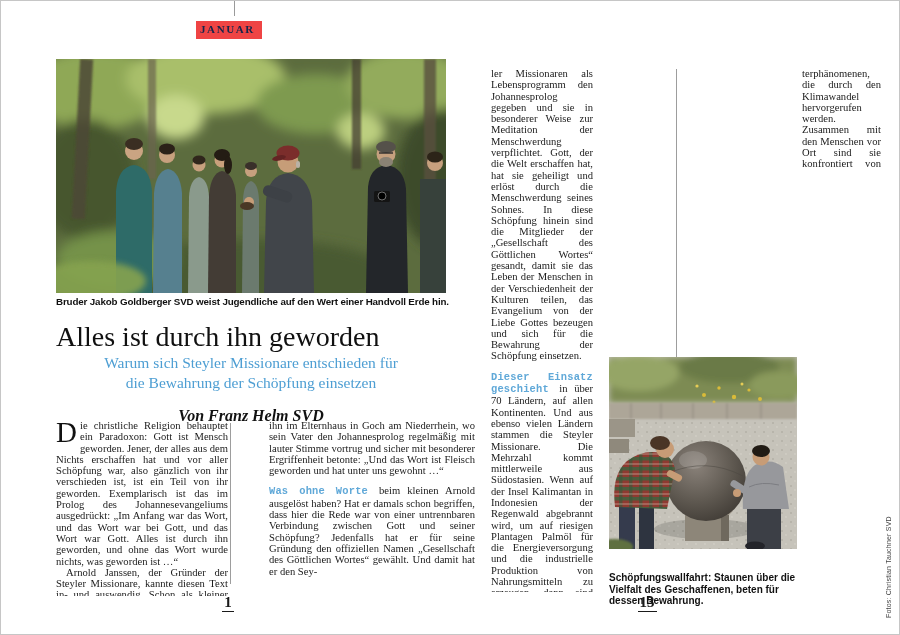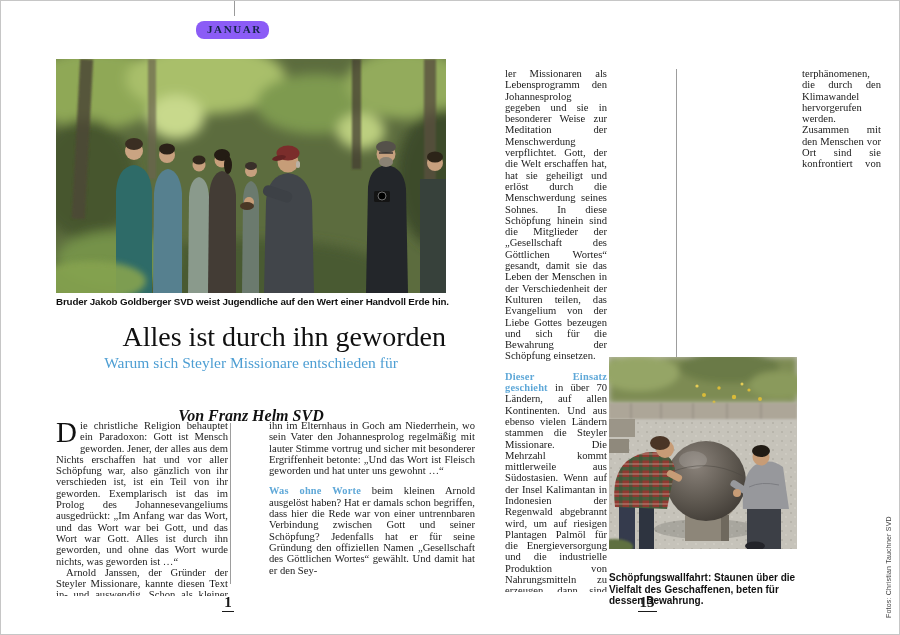--- a/index.html
+++ b/index.html
@@ -4,55 +4,54 @@
 <style>
   html,body{margin:0;padding:0;background:#e8e8e8;}
   .sheet{
     position:relative;width:900px;height:635px;background:#ffffff;
     overflow:hidden;border:1px solid #c6c6c6;box-sizing:border-box;
     font-family:"Liberation Serif", serif;color:#1a1a1a;
   }
   .abs{position:absolute;}
   
   .month-tab{
-    left:195px;top:20px;background:#8b5cf6;color:#16254a;
+    left:195px;top:20px;background:#ef4444;color:#16254a;
     font:700 11px/13px "Liberation Serif", serif;letter-spacing:1.6px;
-    padding:2px 7px 3px 11px;
-    border-radius:8px;
+    padding:2px 7px 3px 4px;
   }
   .fold-mark{left:233px;top:0;width:1px;height:15px;background:#9a9a9a;}
   
   .photo-forest{left:55px;top:58px;width:390px;height:234px;}
   .photo-sphere{left:608px;top:356px;width:188px;height:192px;z-index:3;}
   svg{display:block;}
   
   .cap{font-family:Liberation Sans, sans-serif;font-weight:700;color:#111;}
   .cap-left{left:55px;top:295px;width:400px;font-size:9.8px;letter-spacing:-0.15px;white-space:nowrap;}
   .cap-right{left:608px;top:571px;width:192px;font-size:10px;line-height:11.5px;z-index:4;}
   
-  .headline{left:55px;top:318px;width:390px;text-align:right;
+  .headline{left:55px;top:318px;width:390px;text-align:left;
     font-size:28px;line-height:36px;color:#101010;}
   .subtitle{left:55px;top:352px;width:390px;text-align:center;
     font-size:15.5px;line-height:19.5px;color:#4d9ed3;}
   .byline{left:55px;top:406px;width:390px;text-align:center;
     font-style:italic;font-weight:700;font-size:16px;color:#111;}
   
   .col{font-size:10.6px;line-height:11.3px;text-align:justify;hyphens:auto;overflow:hidden;}
   .p12c1{left:55px;top:419px;width:172px;height:176px;}
   .p12c2{left:238px;top:419px;width:206px;height:176px;margin-left:30px;}
-  .p13c1{left:504px;top:67px;width:178px;height:524px;}
+  .p13c1{left:490px;top:67px;width:178px;height:524px;}
   .p13c2{left:682px;top:67px;width:198px;height:524px;}
   .rule{width:1px;background:#9d9d9d;}
   .rule-p12{left:229px;top:422px;height:161px;}
   .rule-p13{left:675px;top:68px;height:288px;}
   .col p{margin:0;}
   .col p.lead-para{margin-top:9px;}
   .col p.indent{text-indent:10px;}
   .dropcap{float:left;font-size:29px;line-height:23px;padding:1px 3px 0 0;color:#111;}
-  .lead{font-family:Liberation Serif, serif;font-weight:700;
+  .lead{font-family:Liberation Mono, monospace;font-weight:700;
     color:#5fa8d8;font-size:10.4px;letter-spacing:0.2px;}
   
   .spacer-r{float:right;width:70px;height:240px;margin:289px 0 0 6px;}
   .spacer-l{float:left;width:112px;height:240px;margin:289px 7px 0 0;}
   
   .pagenum{font:700 15px/17px "Liberation Serif", serif;text-align:center;width:44px;top:593px;}
   .pagenum span{border-bottom:1.5px solid #1a1a1a;padding:0 2px 1px 2px;}
   .pn-left{left:205px;}
   .pn-right{left:624px;}
   
@@ -151,20 +150,21 @@
         <ellipse cx="379" cy="98" rx="8" ry="5.5" fill="#2c2418"></ellipse>
       </g>
     </g>
     <ellipse cx="35" cy="222" rx="55" ry="20" fill="#86a34f" opacity="0.9" filter="url(#b3)"></ellipse>
   </svg>
   <div class="abs cap cap-left">Bruder Jakob Goldberger SVD weist Jugendliche auf den Wert einer Handvoll Erde hin.</div>
 
   <div class="abs headline">Alles ist durch ihn geworden</div>
   <div class="abs subtitle">
     <div>Warum sich Steyler Missionare entschieden für</div>
+    <div>die Bewahrung der Schöpfung einsetzen</div>
   </div>
   <div class="abs byline">Von Franz Helm SVD</div>
 
   <div class="abs col p12c1">
       <p><span class="dropcap">D</span>ie christliche Religion behauptet ein Paradoxon: Gott ist Mensch geworden. Jener, der alles aus dem Nichts erschaffen hat und vor aller Schöpfung war, also gänzlich von ihr verschieden ist, ist ein Teil von ihr geworden. Exemplarisch ist das im Prolog des Johannesevangeliums ausgedrückt: „Im Anfang war das Wort, und das Wort war bei Gott, und das Wort war Gott. Alles ist durch ihn geworden, und ohne das Wort wurde nichts, was geworden ist …“</p>
       <p class="indent">Arnold Janssen, der Gründer der Steyler Missionare, kannte diesen Text in- und auswendig. Schon als kleiner Bub hörte er</p>
     </div>
   <div class="abs rule rule-p12"></div>
   <div class="abs col p12c2">
       <p>ihn im Elternhaus in Goch am Niederrhein, wo sein Vater den Johannesprolog regelmäßig mit lauter Stimme vortrug und sicher mit besonderer Ergriffenheit betonte: „Und das Wort ist Fleisch geworden und hat unter uns gewohnt …“</p>

